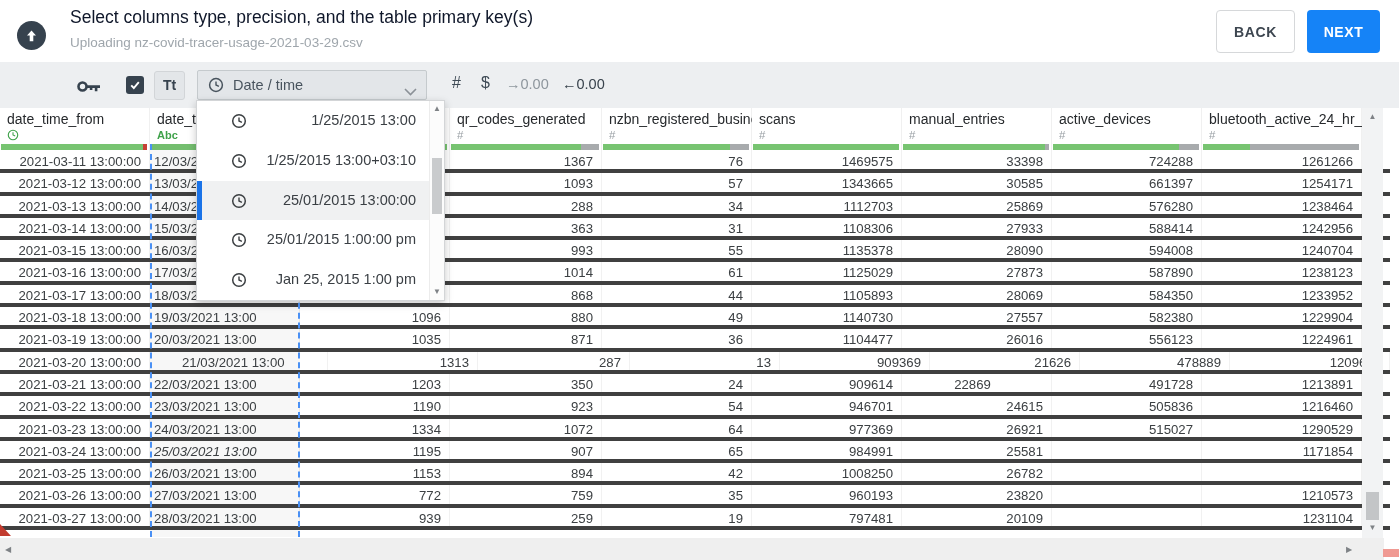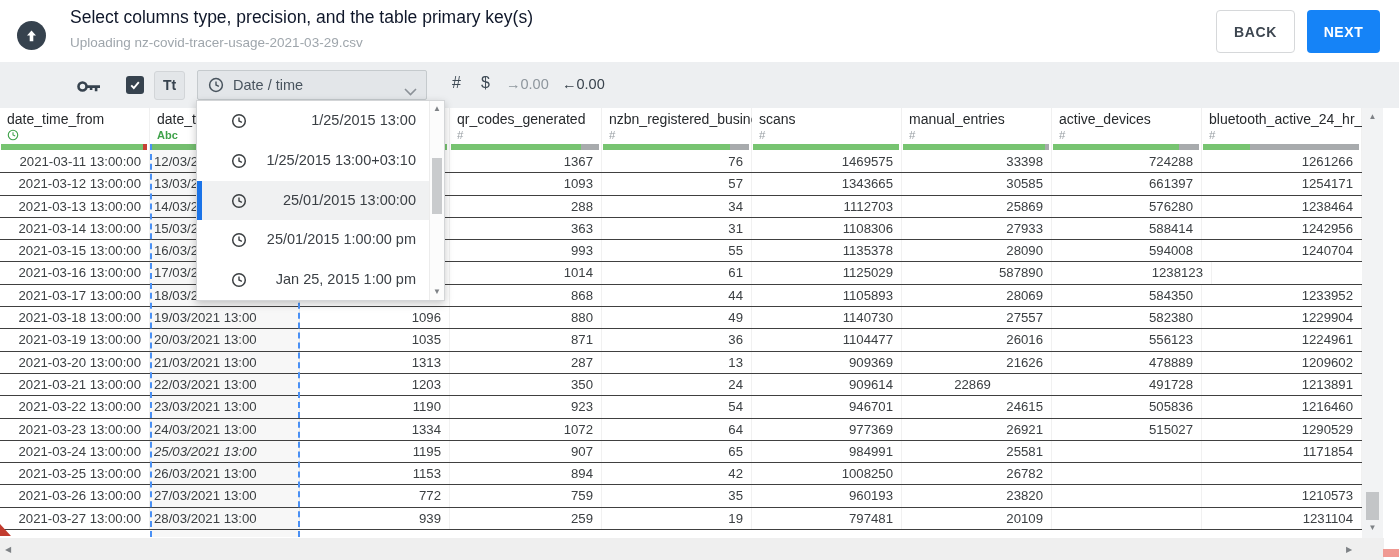--- a/index.html
+++ b/index.html
@@ -36,21 +36,21 @@
   .col-h{position:relative;box-sizing:border-box;height:43px;border-right:1px solid #f0f0f0;cursor:pointer;}
   .col-name{position:absolute;left:7px;top:3px;font-size:14px;color:#26292c;white-space:nowrap;overflow:hidden;max-width:96%;}
   .col-type{position:absolute;left:7px;top:21px;font-size:11.5px;color:#9aa0a5;height:15px;}
   .col-type.abc{color:#3fa24a;font-weight:700;font-size:11px;}
   .col-bar{position:absolute;left:1px;right:2px;bottom:1px;height:6px;display:flex;overflow:hidden;}
   .col-bar span{height:100%;}
   .seg-green{background:#77c471;}
   .seg-gray{background:#a8abad;}
   .seg-red{background:#c64135;}
   .rows{position:absolute;top:43px;left:0;z-index:1;}
-  .trow{display:flex;height:22.3px;border-bottom:1px solid #404040;box-sizing:border-box;}
+  .trow{display:flex;height:22.3px;border-bottom:4px solid #404040;box-sizing:border-box;}
   .cell{box-sizing:border-box;height:100%;border-right:1px solid #f1f1f1;font-size:13.2px;color:#3c4043;line-height:21px;white-space:nowrap;overflow:hidden;}
   .ar{text-align:right;padding-right:8px;}
   .al{text-align:left;padding-left:4px;}
   .col-select{position:absolute;left:150px;top:36px;width:150px;height:393px;background:rgba(60,64,67,0.045);border-left:2px dashed #4a90f4;border-right:2px dashed #4a90f4;box-sizing:border-box;pointer-events:none;z-index:3;}
   .err-tri{position:absolute;left:0;top:414px;z-index:5;}
 
   
   .vscroll{position:absolute;left:1362px;top:0;width:21px;height:430px;background:#f2f3f4;z-index:4;}
   .sb-arrow{position:absolute;width:100%;text-align:center;font-size:8px;color:#7e8286;cursor:pointer;line-height:12px;}
   .vscroll .up{top:3px;}
@@ -254,20 +254,21 @@
           <div class="cell ar" style="width: 150px;">594008</div>
           <div class="cell ar" style="width: 160px;">1240704</div>
         </div>
         <div class="trow">
           <div class="cell ar" style="width: 150px;">2021-03-16 13:00:00</div>
           <div class="cell al" style="width: 150px;">17/03/2021 13:00</div>
           <div class="cell ar" style="width: 150px;"></div>
           <div class="cell ar" style="width: 152px;">1014</div>
           <div class="cell ar" style="width: 150px;">61</div>
           <div class="cell ar" style="width: 150px;">1125029</div>
+          <div class="cell ar" style="width: 150px;">27873</div>
           <div class="cell ar" style="width: 150px;">587890</div>
           <div class="cell ar" style="width: 160px;">1238123</div>
         </div>
         <div class="trow">
           <div class="cell ar" style="width: 150px;">2021-03-17 13:00:00</div>
           <div class="cell al" style="width: 150px;">18/03/2021 13:00</div>
           <div class="cell ar" style="width: 150px;"></div>
           <div class="cell ar" style="width: 152px;">868</div>
           <div class="cell ar" style="width: 150px;">44</div>
           <div class="cell ar" style="width: 150px;">1105893</div>
@@ -292,21 +293,21 @@
           <div class="cell ar" style="width: 150px;">1035</div>
           <div class="cell ar" style="width: 152px;">871</div>
           <div class="cell ar" style="width: 150px;">36</div>
           <div class="cell ar" style="width: 150px;">1104477</div>
           <div class="cell ar" style="width: 150px;">26016</div>
           <div class="cell ar" style="width: 150px;">556123</div>
           <div class="cell ar" style="width: 160px;">1224961</div>
         </div>
         <div class="trow">
           <div class="cell ar" style="width: 150px;">2021-03-20 13:00:00</div>
-          <div class="cell al" style="width: 150px;">21/03/2021 13:00</div>
+          <div class="cell al" style="width: 150px; margin-left: 28px;">21/03/2021 13:00</div>
           <div class="cell ar" style="width: 150px;">1313</div>
           <div class="cell ar" style="width: 152px;">287</div>
           <div class="cell ar" style="width: 150px;">13</div>
           <div class="cell ar" style="width: 150px;">909369</div>
           <div class="cell ar" style="width: 150px;">21626</div>
           <div class="cell ar" style="width: 150px;">478889</div>
           <div class="cell ar" style="width: 160px;">1209602</div>
         </div>
         <div class="trow">
           <div class="cell ar" style="width: 150px;">2021-03-21 13:00:00</div>

